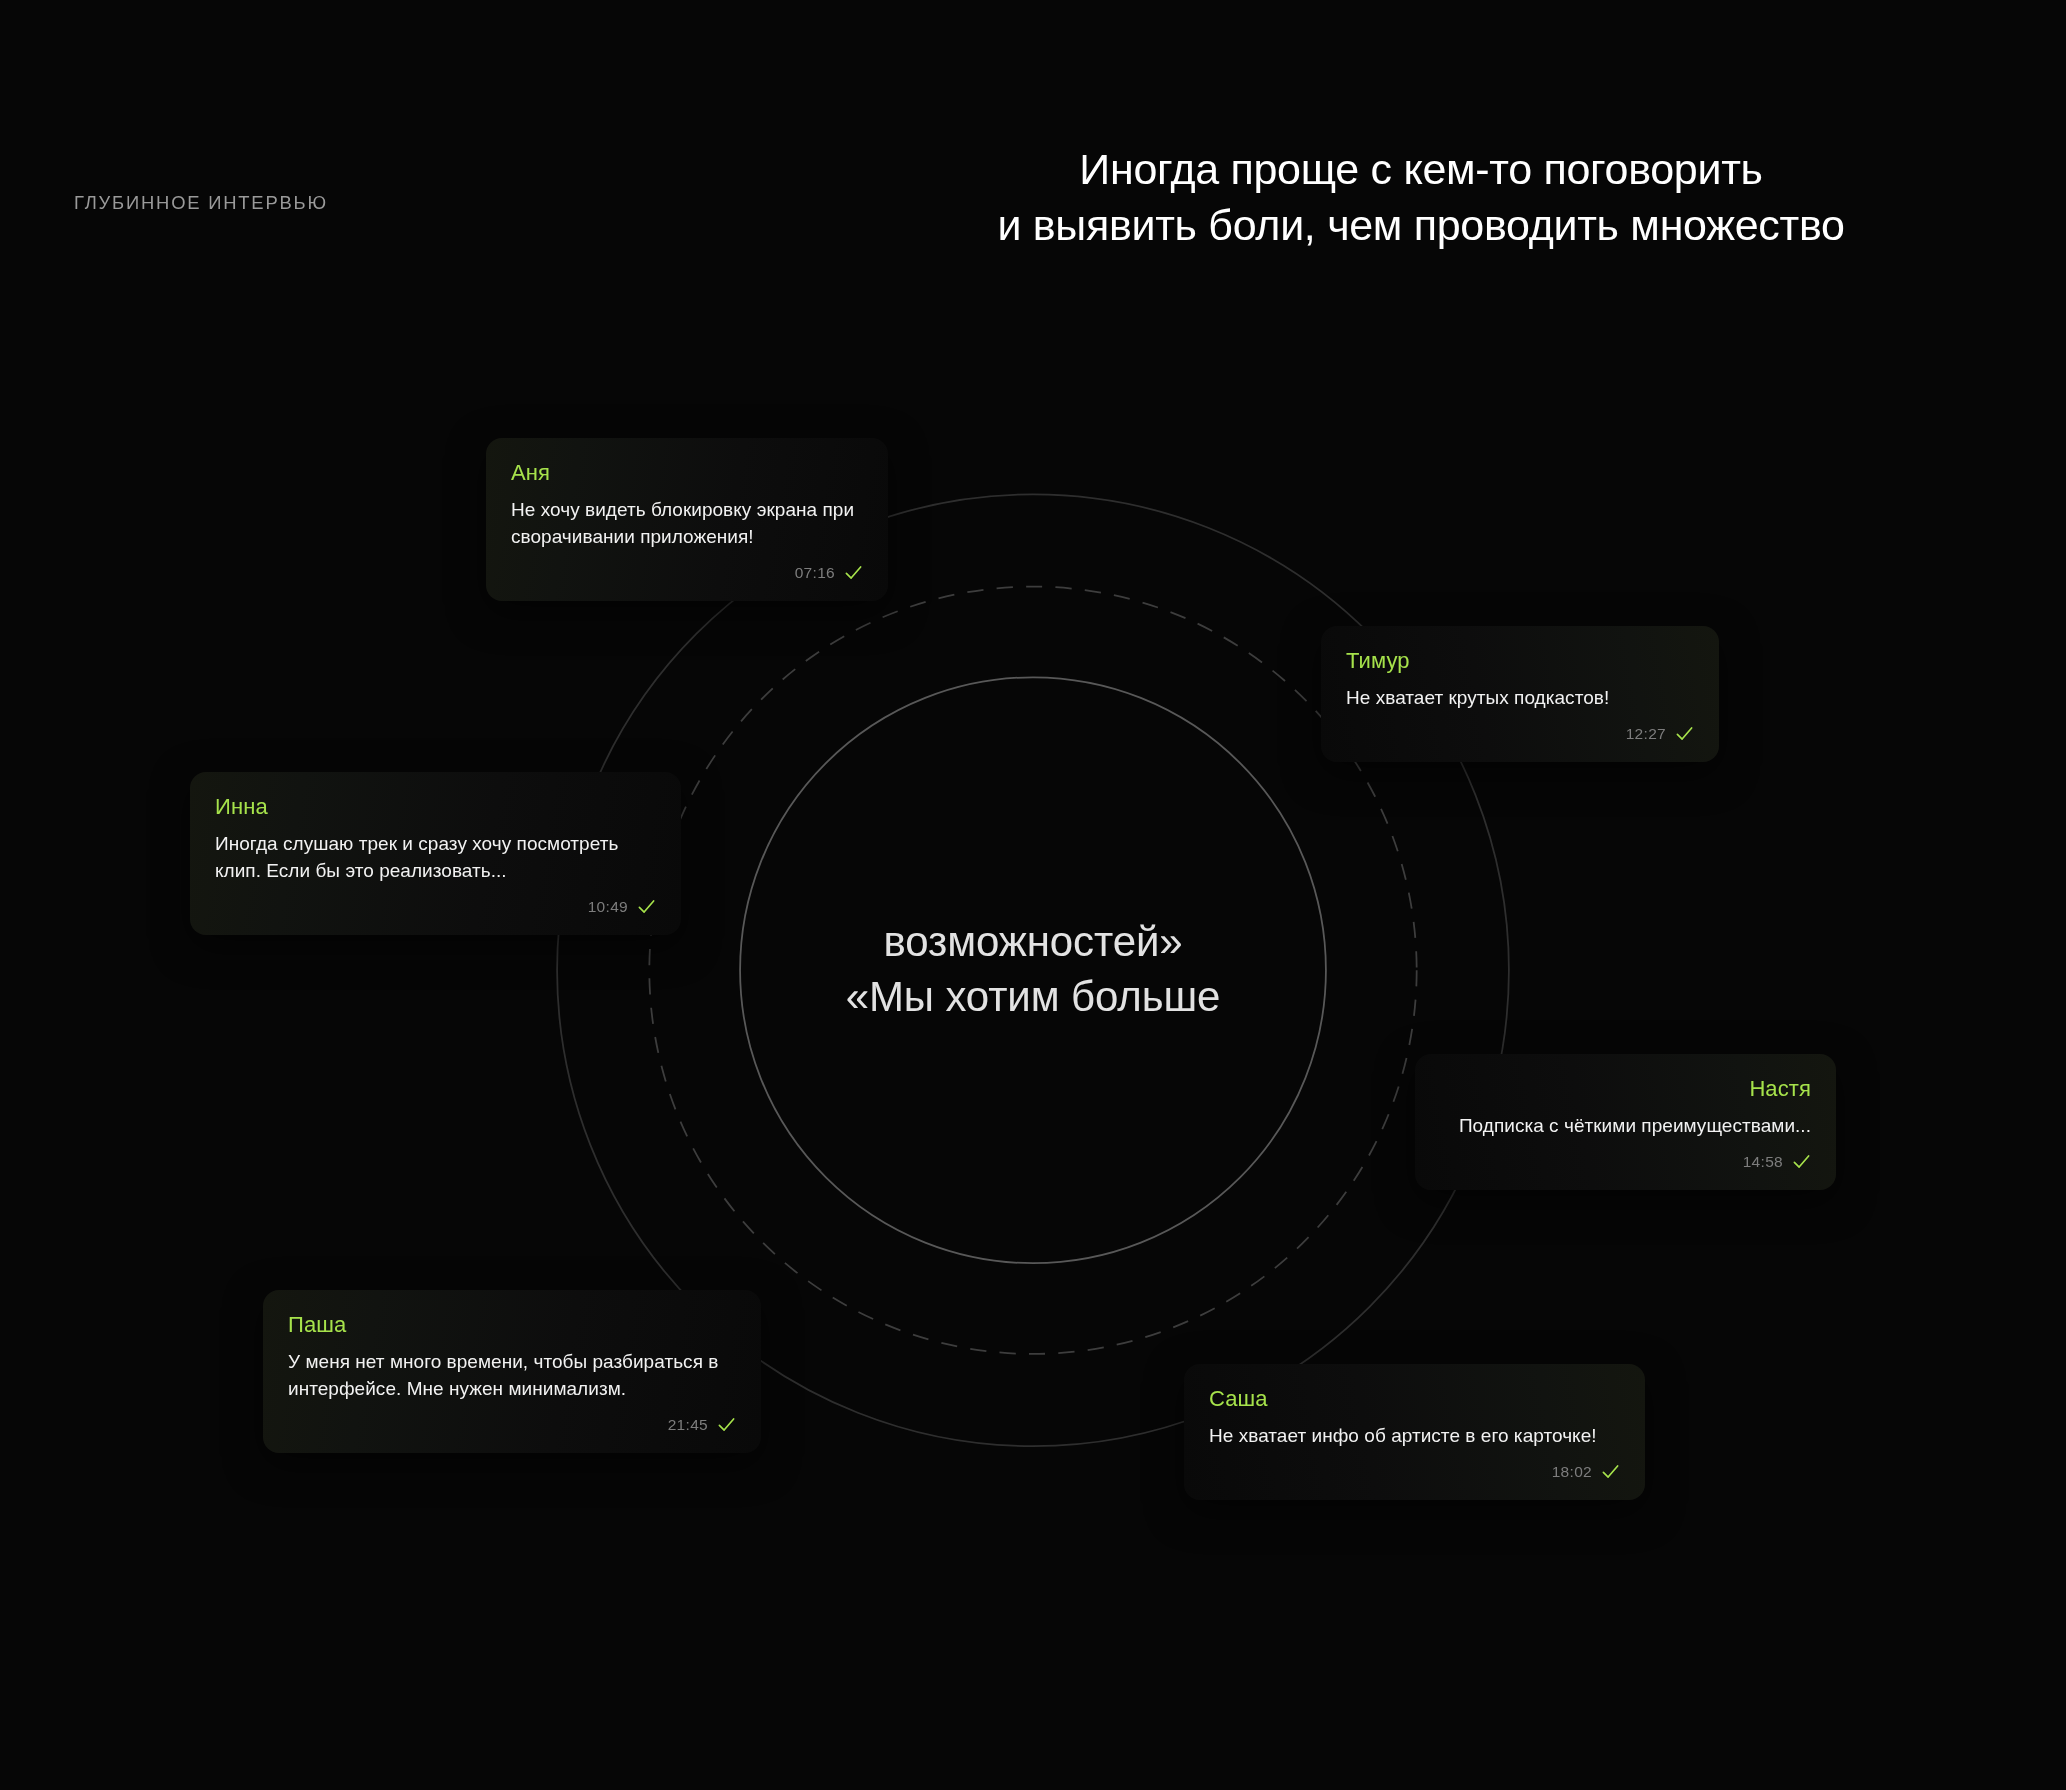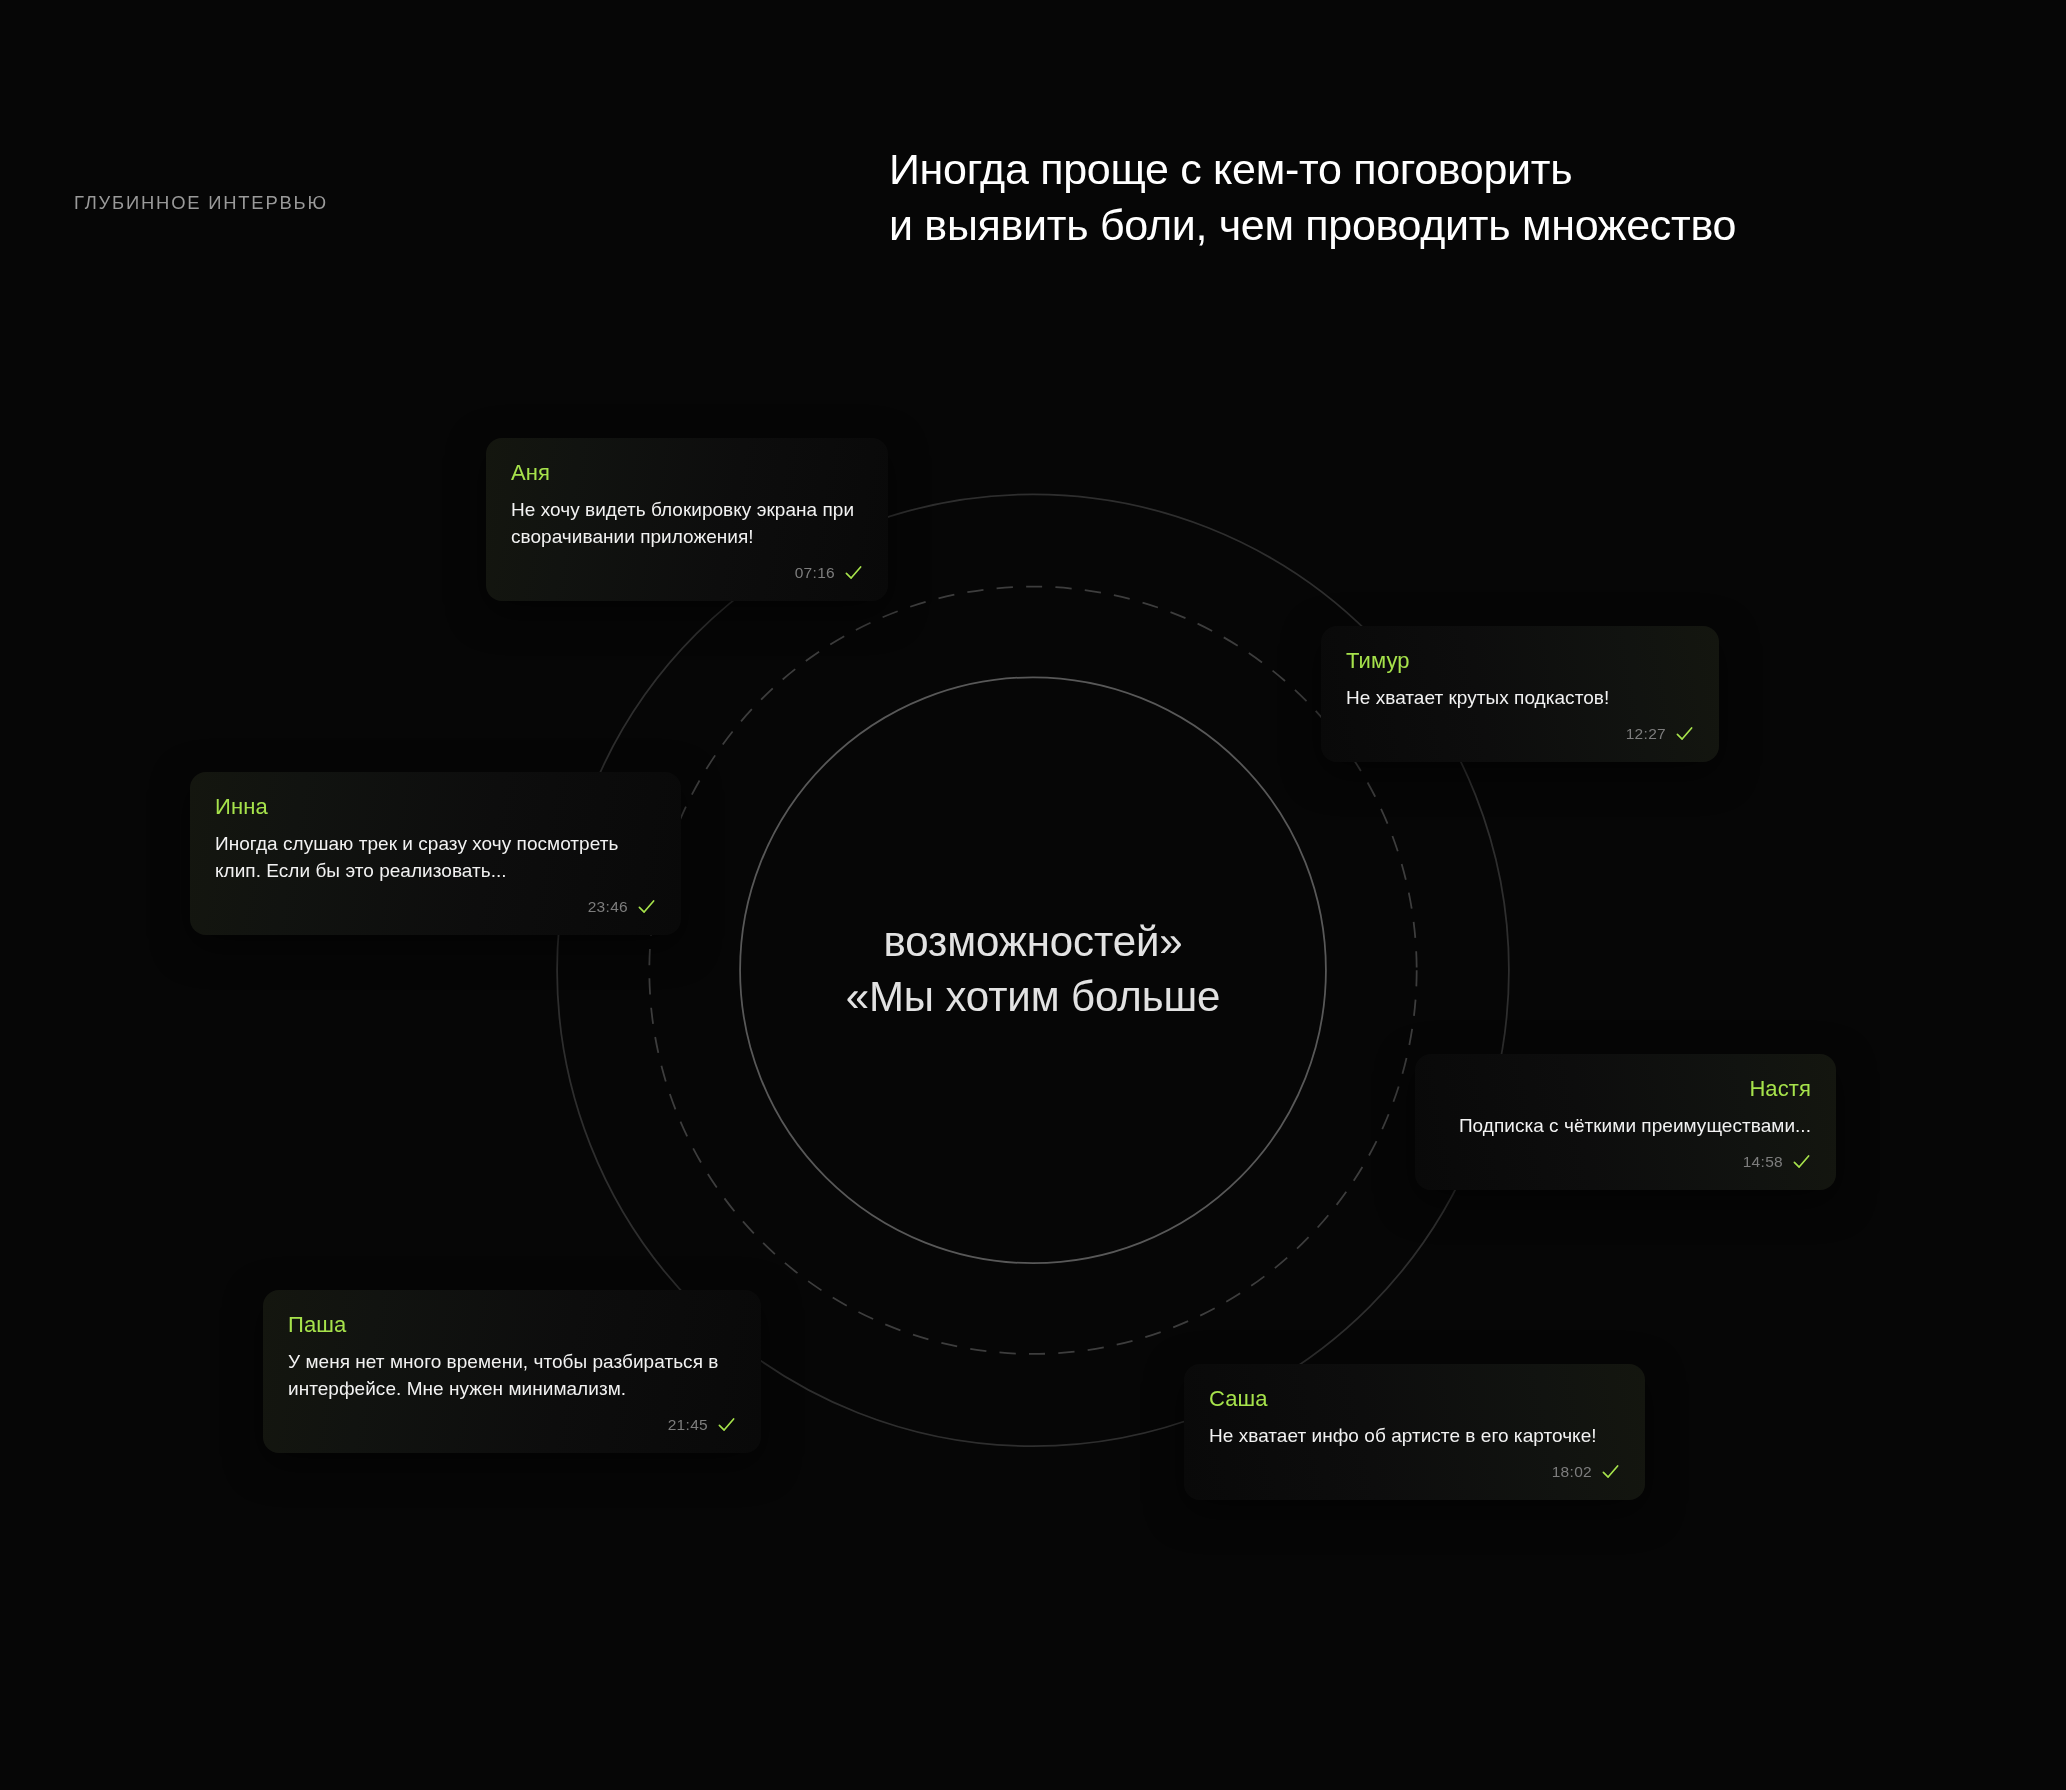--- a/index.html
+++ b/index.html
@@ -25,24 +25,24 @@
     font-size: 18.4px;
     letter-spacing: 1.8px;
     color: #9a9a9a;
     font-weight: 400;
     white-space: nowrap;
     margin-top: 44px;
   }
 
   .headline {
     position: absolute;
-    right: 129px;
+    right: 121px;
     top: 142px;
     width: 1048px;
-    text-align: left;
+    text-align: center;
     font-size: 43px;
     line-height: 1.30;
     color: #ffffff;
     font-weight: 400;
     letter-spacing: -0.3px;
   }
 
   
   .rings {
     position: absolute;
@@ -172,21 +172,21 @@
           <path d="M3 13 L9 19 L21 5"></path>
         </svg>
     </span>
   </div>
 </div>
 
 <div class="bubble" id="bubble-inna">
   <div class="bubble-name">Инна</div>
   <div class="bubble-text">Иногда слушаю трек и сразу хочу посмотреть клип. Если бы это реализовать...</div>
   <div class="bubble-meta">
-    <span class="bubble-time">23:46</span>
+    <span class="bubble-time">10:49</span>
     <span class="check-icon">
       <svg viewBox="0 0 24 24" fill="none" stroke="#a6e24b" stroke-width="2.1" stroke-linecap="round" stroke-linejoin="round">
           <path d="M3 13 L9 19 L21 5"></path>
         </svg>
     </span>
   </div>
 </div>
 
 <div class="bubble right-aligned" id="bubble-nastya">
   <div class="bubble-name">Настя</div>

